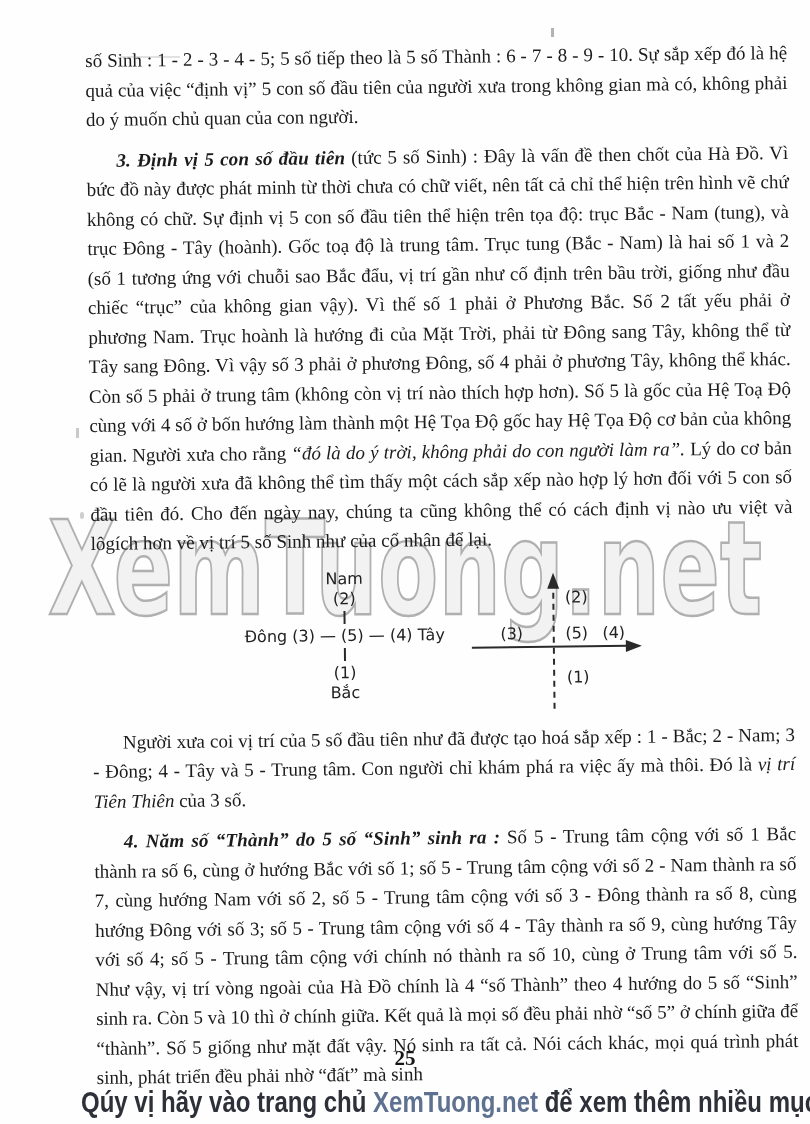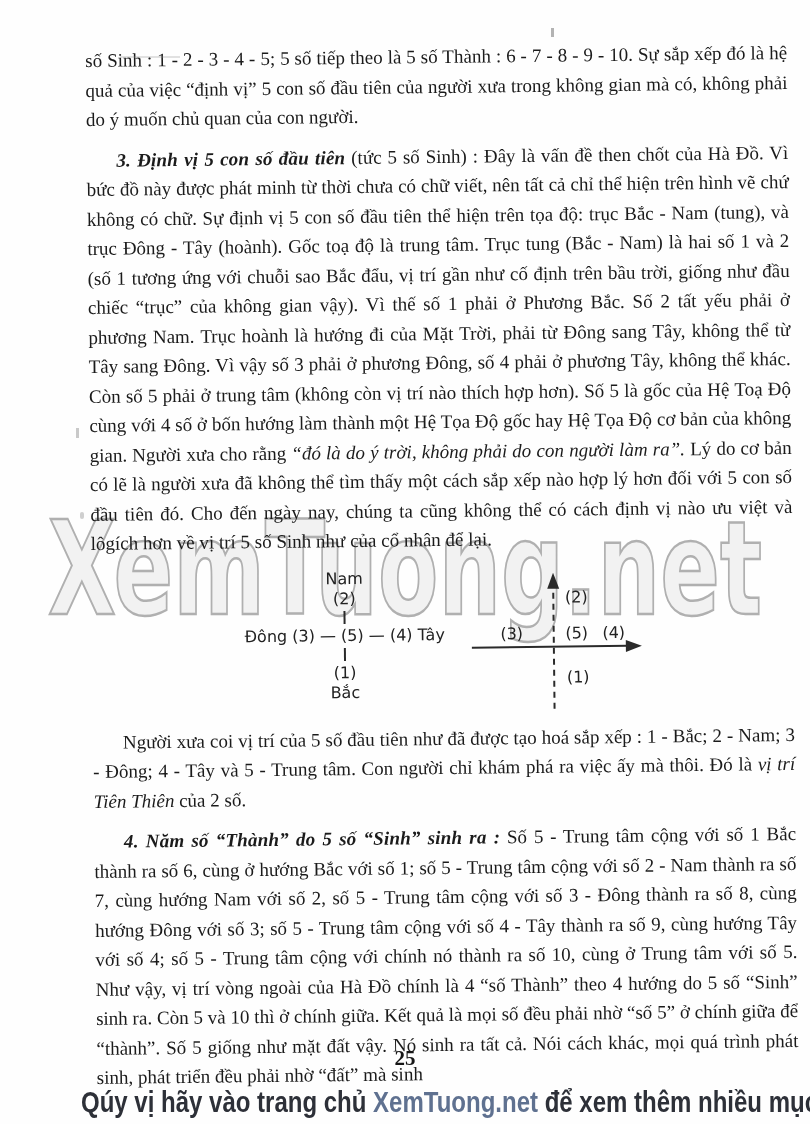--- a/index.html
+++ b/index.html
@@ -95,21 +95,21 @@
 
           <text x="48" y="72" text-anchor="middle">(3)</text>
           <text x="113" y="72" text-anchor="middle">(5)</text>
           <text x="150" y="72" text-anchor="middle">(4)</text>
           <text x="113" y="36" text-anchor="middle">(2)</text>
           <text x="114" y="116" text-anchor="middle">(1)</text>
         </svg>
       </div>
     </div>
 
-    <p class="indent"><span>Người xưa coi vị trí của 5 số đầu tiên như đã được tạo hoá sắp xếp : 1 - Bắc; 2 - Nam; 3 - Đông; 4 - Tây và 5 - Trung tâm. Con người chỉ khám phá ra việc ấy mà thôi. Đó là </span><span class="ital">vị trí Tiên Thiên</span><span> của 2 số.</span></p>
+    <p class="indent"><span>Người xưa coi vị trí của 5 số đầu tiên như đã được tạo hoá sắp xếp : 1 - Bắc; 2 - Nam; 3 - Đông; 4 - Tây và 5 - Trung tâm. Con người chỉ khám phá ra việc ấy mà thôi. Đó là </span><span class="ital">vị trí Tiên Thiên</span><span> của 3 số.</span></p>
 
     <p class="indent"><span class="head">4. Năm số “Thành” do 5 số “Sinh” sinh ra :</span><span> Số 5 - Trung tâm cộng với số 1 Bắc thành ra số 6, cùng ở hướng Bắc với số 1; số 5 - Trung tâm cộng với số 2 - Nam thành ra số 7, cùng hướng Nam với số 2, số 5 - Trung tâm cộng với số 3 - Đông thành ra số 8, cùng hướng Đông với số 3; số 5 - Trung tâm cộng với số 4 - Tây thành ra số 9, cùng hướng Tây với số 4; số 5 - Trung tâm cộng với chính nó thành ra số 10, cùng ở Trung tâm với số 5. Như vậy, vị trí vòng ngoài của Hà Đồ chính là 4 “số Thành” theo 4 hướng do 5 số “Sinh” sinh ra. Còn 5 và 10 thì ở chính giữa. Kết quả là mọi số đều phải nhờ “số 5” ở chính giữa để “thành”. Số 5 giống như mặt đất vậy. Nó sinh ra tất cả. Nói cách khác, mọi quá trình phát sinh, phát triển đều phải nhờ “đất” mà sinh</span></p>
   </div>
 
   <div class="speck sp1"></div>
   <div class="speck sp2"></div>
   <div class="speck sp3"></div>
   <div class="speck sp4"></div>
 
   <div class="page-number">25</div>

